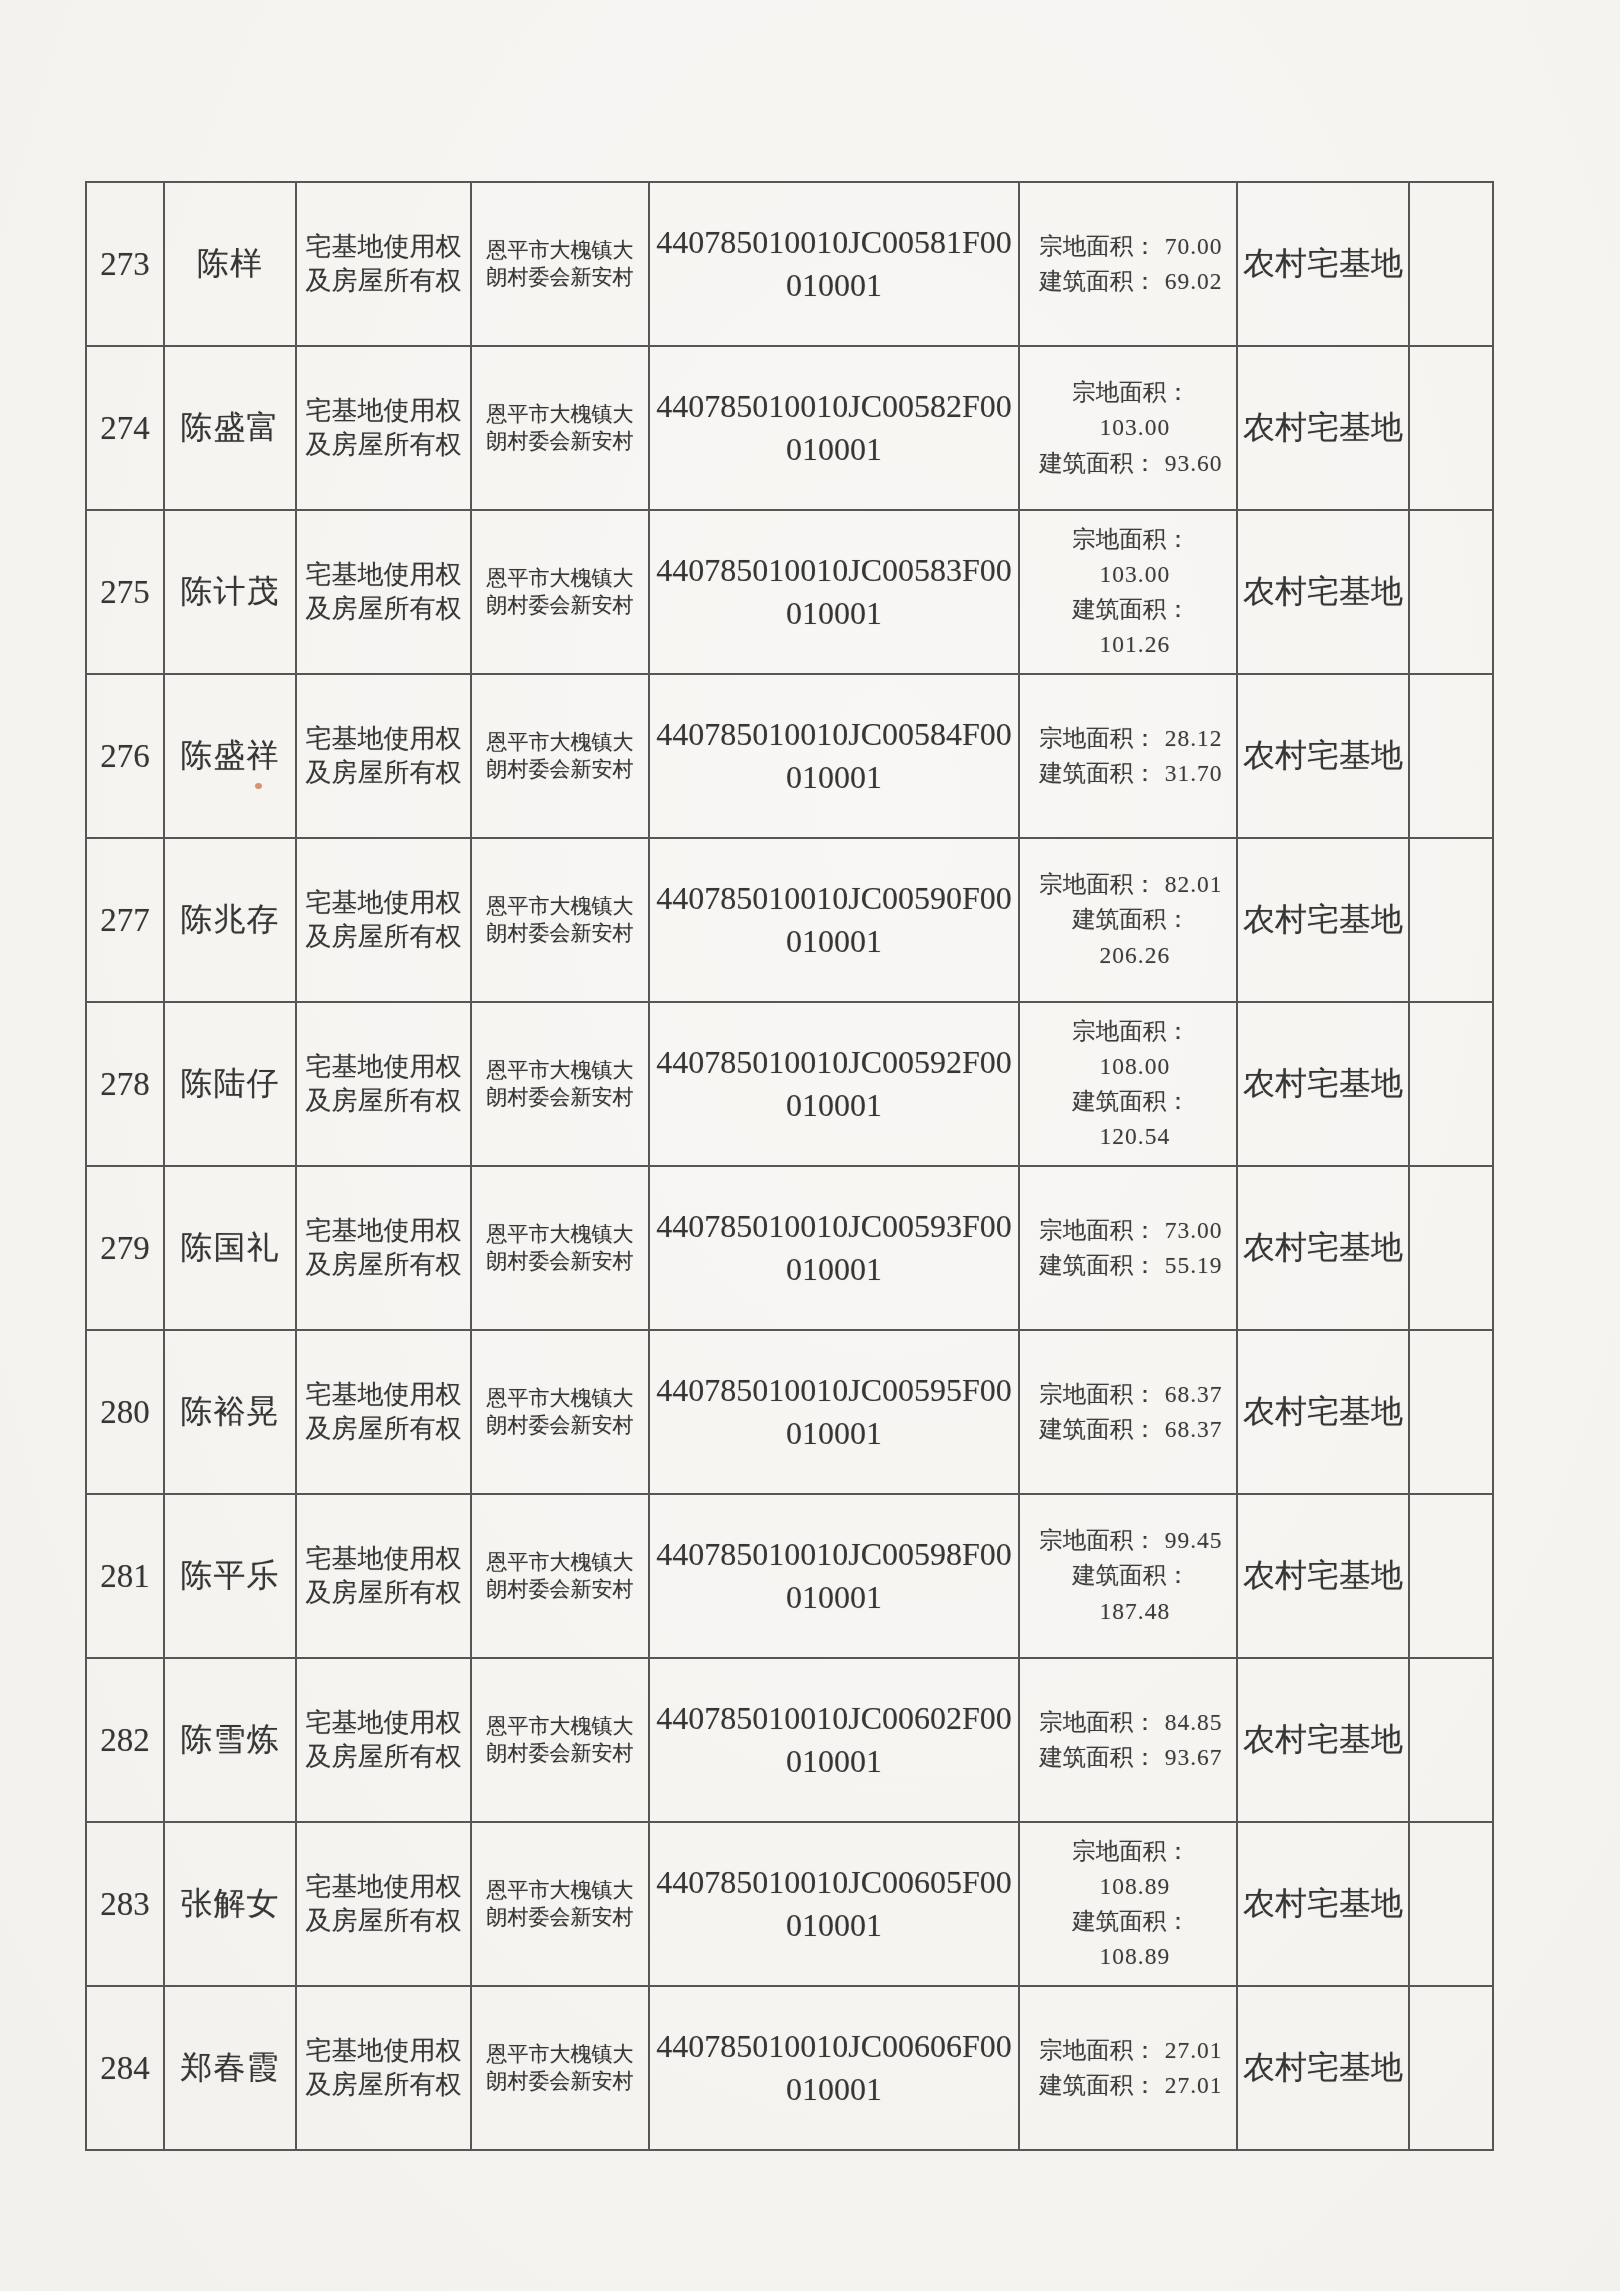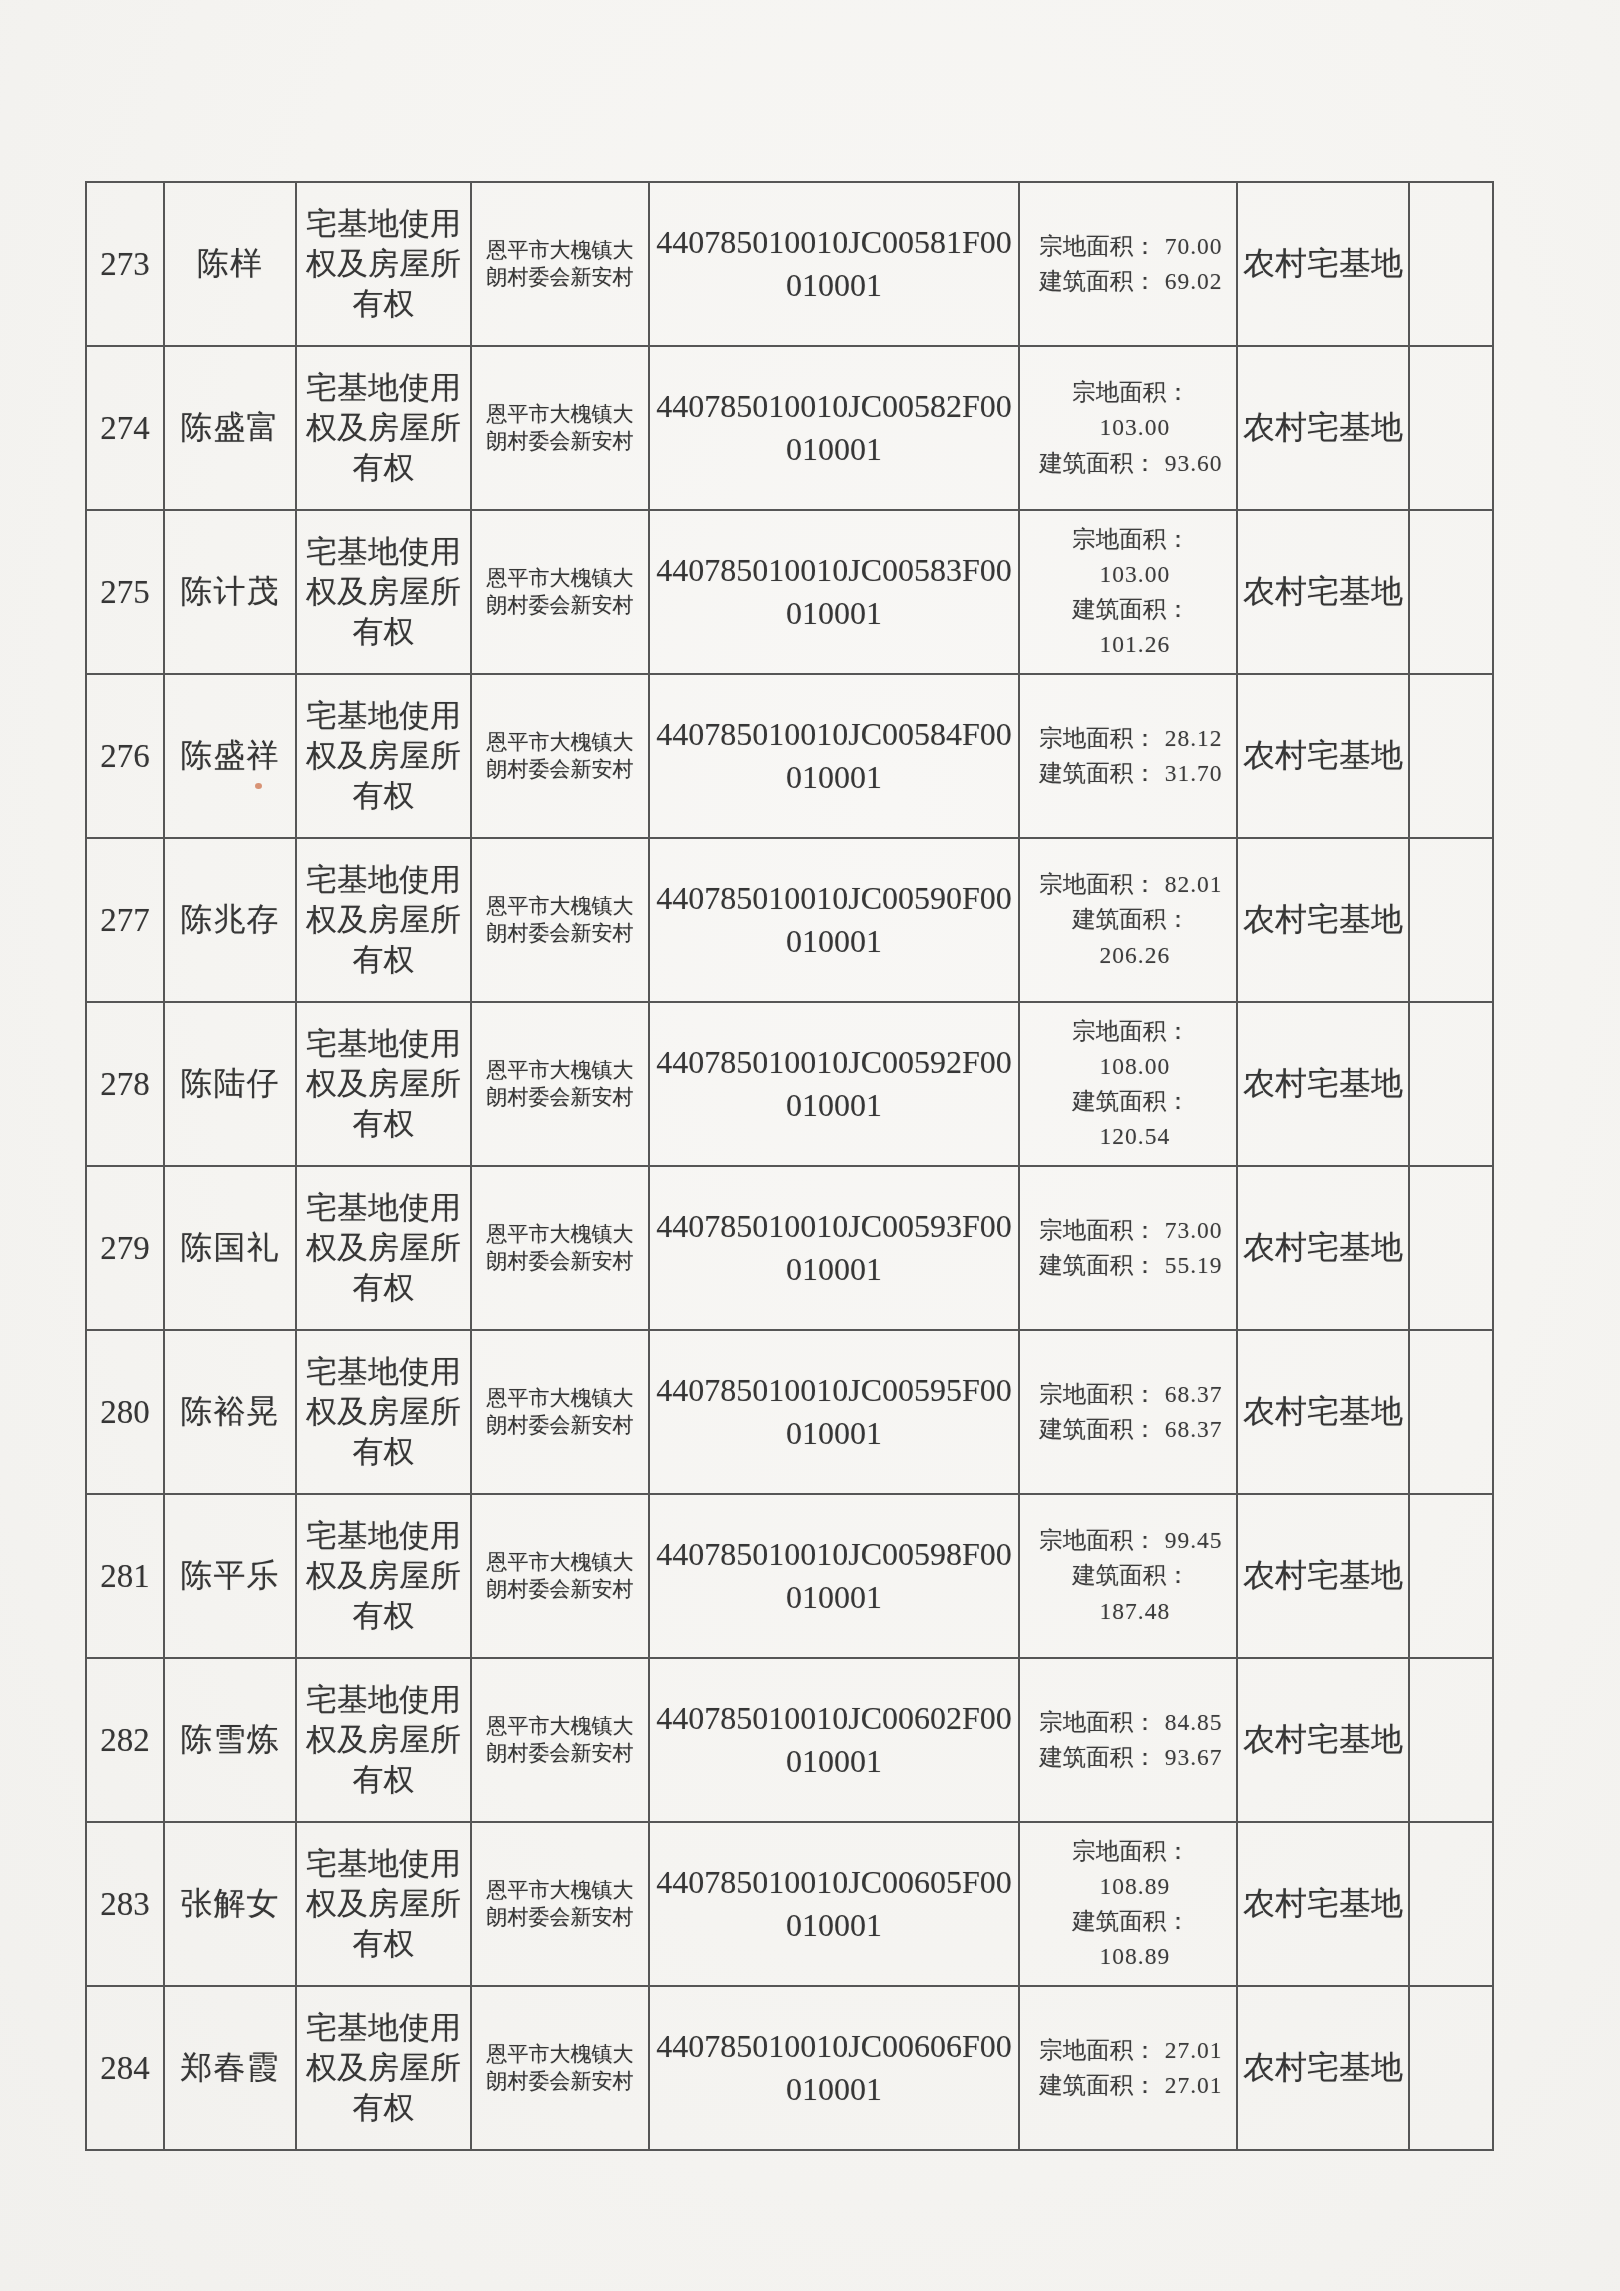--- a/index.html
+++ b/index.html
@@ -29,21 +29,21 @@
     vertical-align: middle;
     text-align: center;
     color: #363636;
     padding: 0;
     text-shadow: 0 0 1px rgba(70,70,70,0.35);
   }
   tr { height: 164px; }
   .c-no   { font-size: 33px; margin-left: 38px; }
   .c-name { font-size: 32px; letter-spacing: 1px; margin-left: 20px; }
   .c-rights {
-    font-size: 31px;
+    font-size: 26px;
     line-height: 1.30;
     padding: 0 5.9px;
     word-break: break-all;
     border-radius: 30px;
   }
   .c-location {
     font-size: 21px;
     line-height: 1.30;
     padding: 0 5.9px;
     word-break: break-all;

